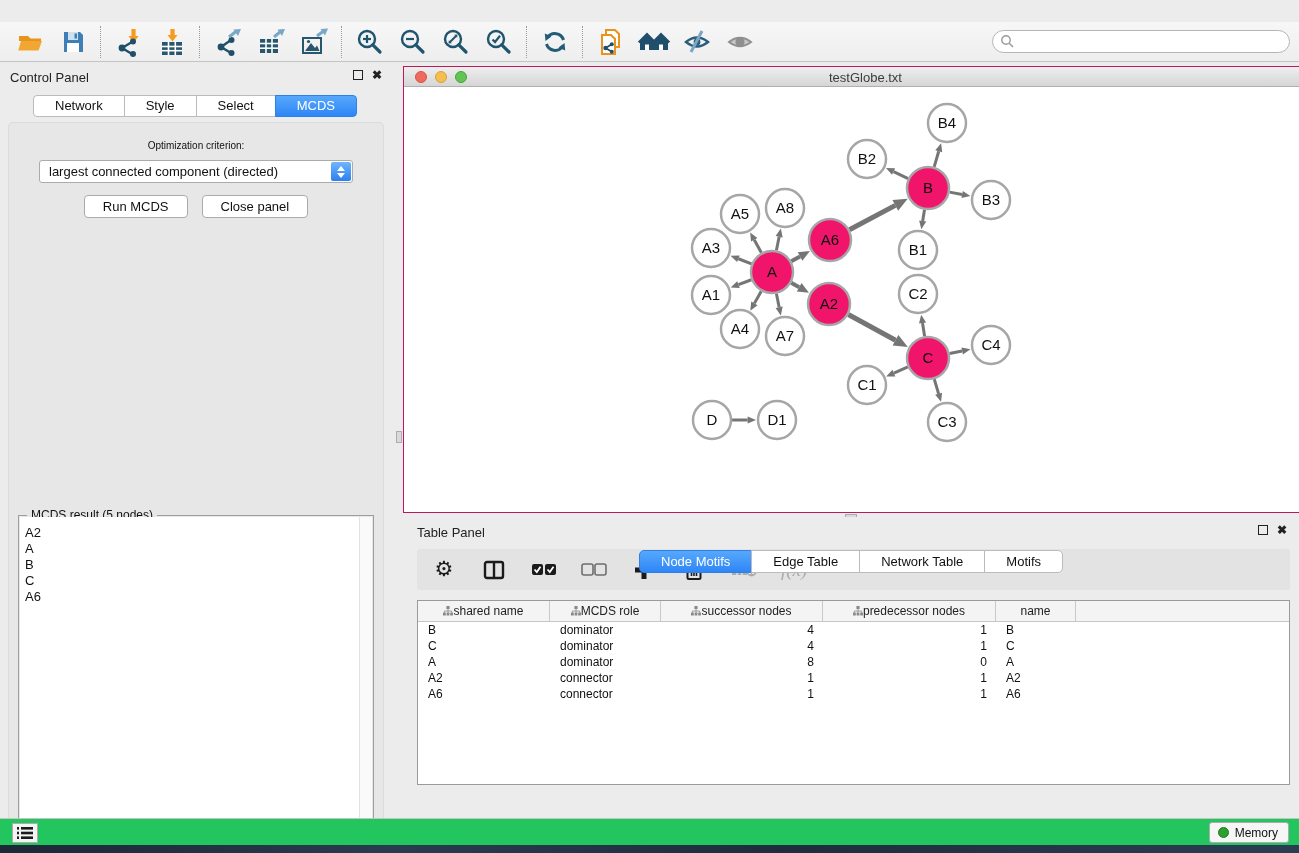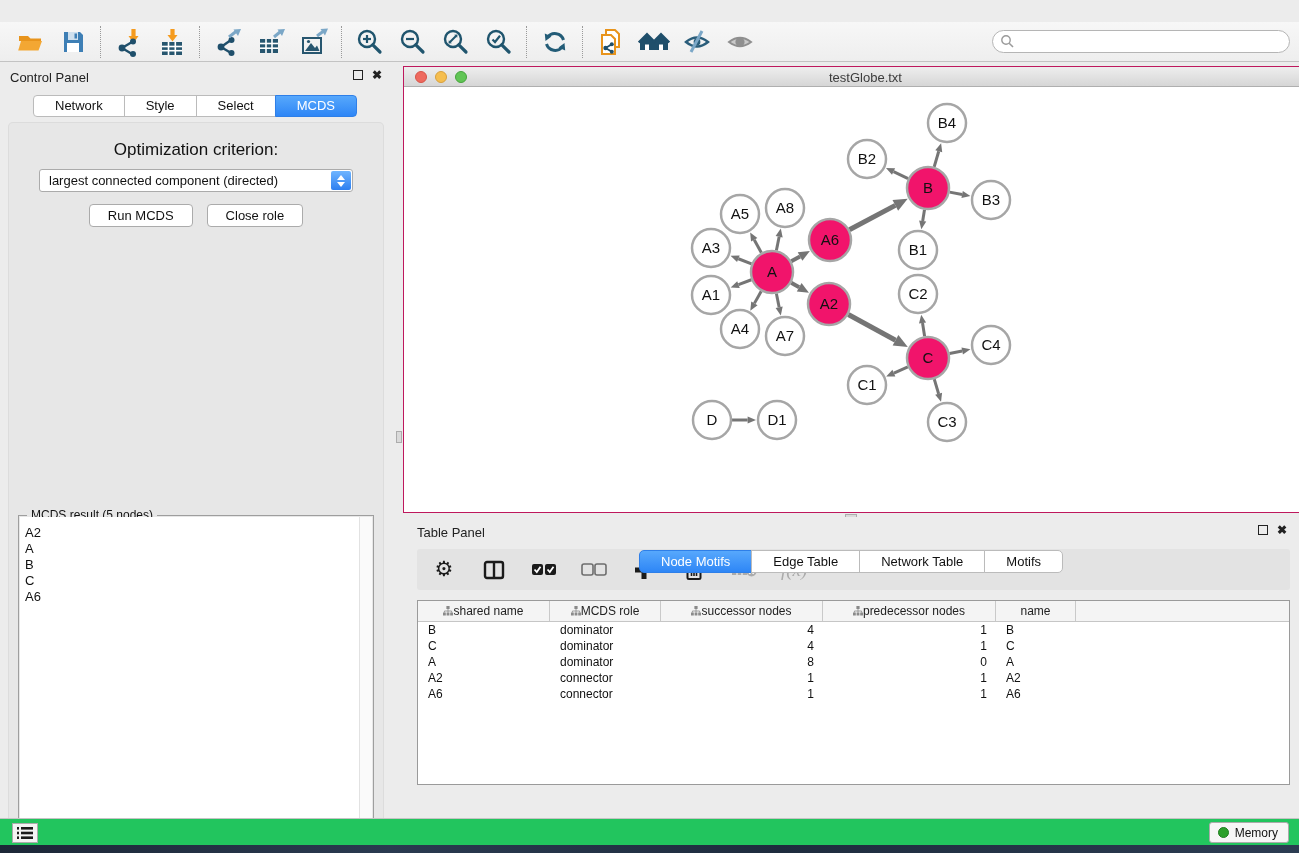--- a/index.html
+++ b/index.html
@@ -41,21 +41,21 @@
 
   .seg-tabs { position:absolute; left:50%; transform:translateX(-50%); top:33px; display:flex; z-index:5; }
   .seg-tab { height:22px; line-height:20px; padding:0 21px; background:#FFFFFF; border:1px solid #BBBBBB;
     margin-left:-1px; font-size:13px; color:#111; }
   .seg-tab:first-child { border-radius:4px 0 0 4px; margin-left:0; }
   .seg-tab:last-child { border-radius:0 4px 4px 0; }
   .seg-tab.selected { background:linear-gradient(#57A8FC,#2E86F6); border-color:#2E7FE8; color:#FFF; }
 
   .cp-content { position:absolute; left:8px; top:60px; width:376px; height:746px; background:#E7E7E7;
     border-radius:5px 5px 0 0; box-shadow:inset 0 0 0 1px #DCDCDC; }
-  .opt-label { text-align:center; margin-top:18px; font-size:17px; color:#111; }
+  .opt-label { text-align:center; margin-top:18px; font-size:10px; color:#111; }
   .criterion-select { position:relative; margin:9px auto 0; width:314px; height:23px; background:#FFF;
     border:1px solid #ABABAB; border-radius:3px; font-size:13px; line-height:21px; padding-left:9px; color:#111; }
   .select-stepper { position:absolute; right:1px; top:1px; width:20px; height:19px;
     background:linear-gradient(#6FB5FF,#2D7FF0); border-radius:2px; display:flex; flex-direction:column;
     align-items:center; justify-content:center; gap:2px; }
   .chev-up { width:0; height:0; border-left:4px solid transparent; border-right:4px solid transparent; border-bottom:5px solid #FFF; }
   .chev-down { width:0; height:0; border-left:4px solid transparent; border-right:4px solid transparent; border-top:5px solid #FFF; }
   .cp-buttons { display:flex; justify-content:center; gap:14px; margin-top:12px; }
   .cp-btn { height:23px; padding:0 18px; background:#FFF; border:1px solid #ABABAB; border-radius:4px;
     font-size:13px; color:#111; line-height:21px; }
@@ -302,21 +302,21 @@
       <div class="opt-label">Optimization criterion:</div>
       <div class="criterion-select">
         <span>largest connected component (directed)</span>
         <span class="select-stepper">
           <span class="chev-up"></span>
             <span class="chev-down"></span>
         </span>
       </div>
       <div class="cp-buttons">
         <button class="cp-btn">Run MCDS</button>
-        <button class="cp-btn">Close role</button>
+        <button class="cp-btn">Close panel</button>
       </div>
       <div class="result-box">
         <span class="result-legend">MCDS result (5 nodes)</span>
         <div class="result-list">
             <div class="result-item">A2</div>
             <div class="result-item">A</div>
             <div class="result-item">B</div>
             <div class="result-item">C</div>
             <div class="result-item">A6</div>
           </div>

